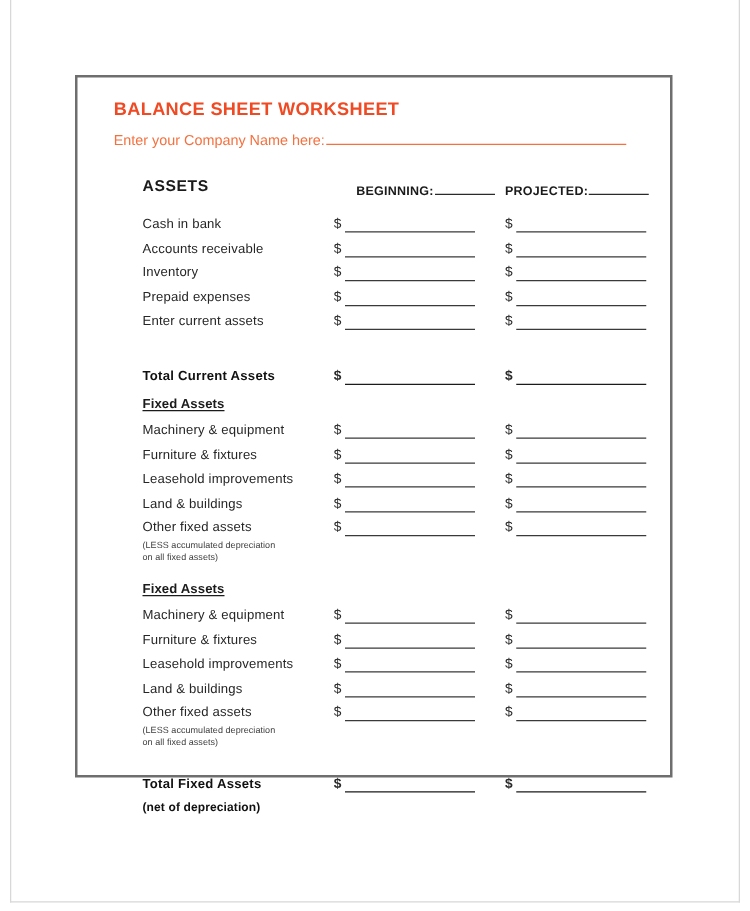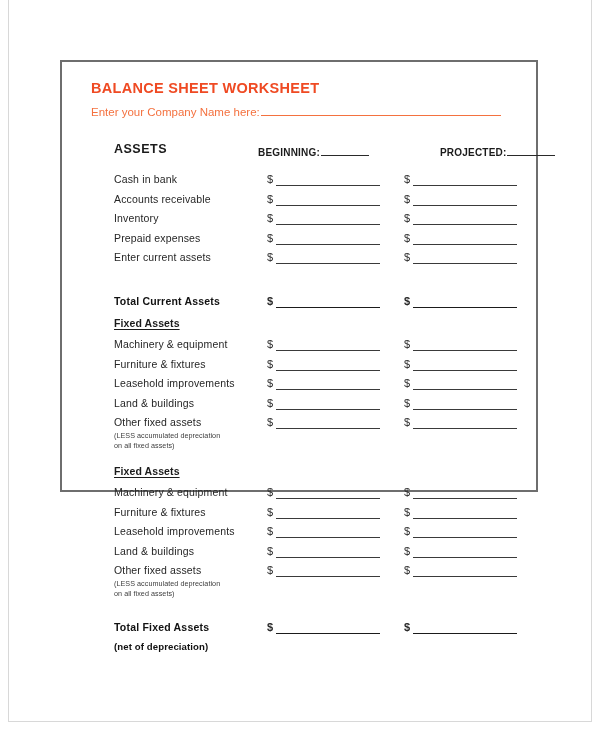--- a/index.html
+++ b/index.html
@@ -35,21 +35,21 @@
     box-sizing: border-box;
     pointer-events: none;
   }
 
   
   #frame {
     position: absolute;
     left: 60px;
     top: 60px;
     width: 478px;
-    height: 432px;
+    height: 562px;
     border: 2px solid #6e6e6e;
     box-sizing: border-box;
     background: #ffffff;
   }
 
   
   .doc-title {
     position: absolute;
     left: 29px;
     top: 18px;
@@ -99,22 +99,22 @@
     align-items: baseline;
     white-space: nowrap;
   }
   .col-head .ch-rule {
     display: inline-block;
     width: 48px;
     border-bottom: 1.4px solid #2a2a2a;
     margin-left: 1px;
     height: 8px;
   }
-  #col-head-beginning { left: 196px; }
-  #col-head-projected { left: 342px; margin-left: 36px; }
+  #col-head-beginning { left: 223px; }
+  #col-head-projected { left: 342px; }
 
   
   #body { position: absolute; left: 0; top: 0; width: 100%; }
 
   .group { position: absolute; left: 52px; width: 410px; }
 
   .group-title {
     font-size: 10.5px;
     font-weight: bold;
     color: #1b1b1b;

